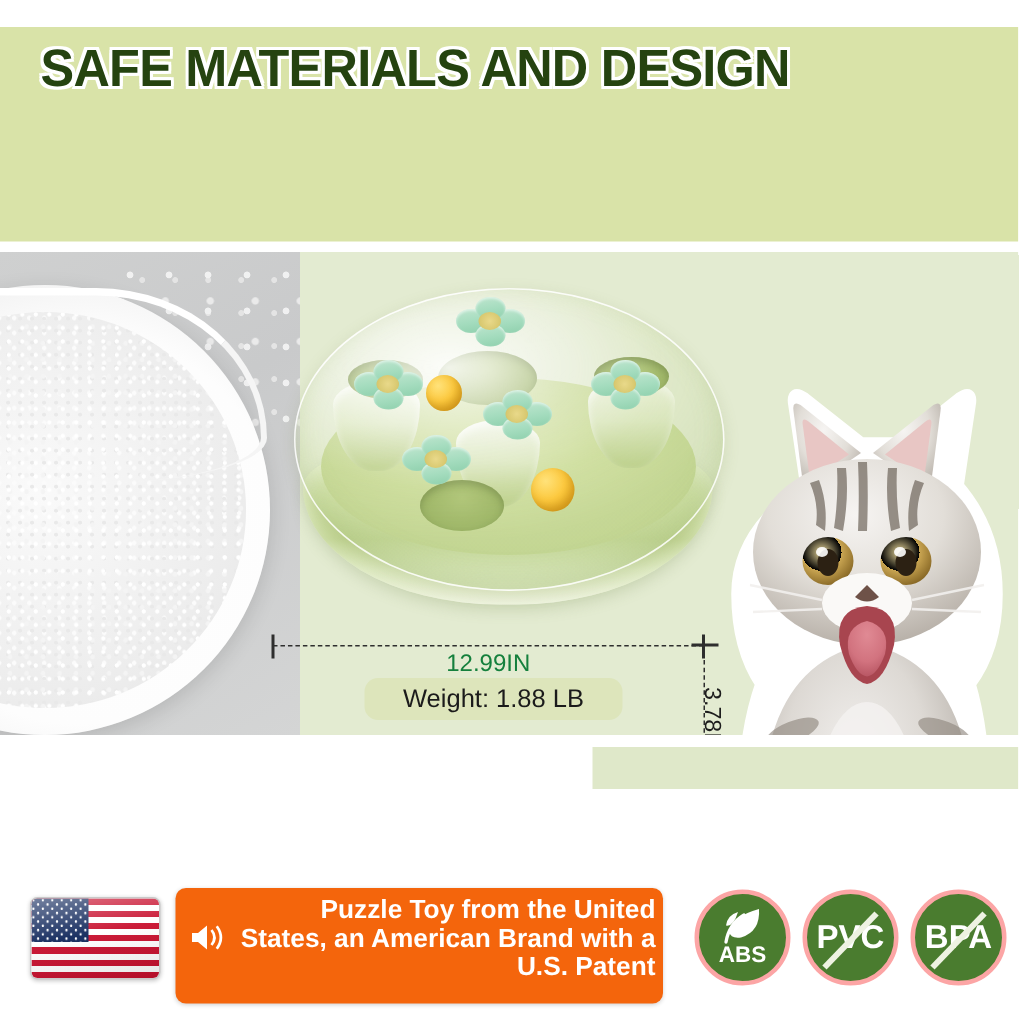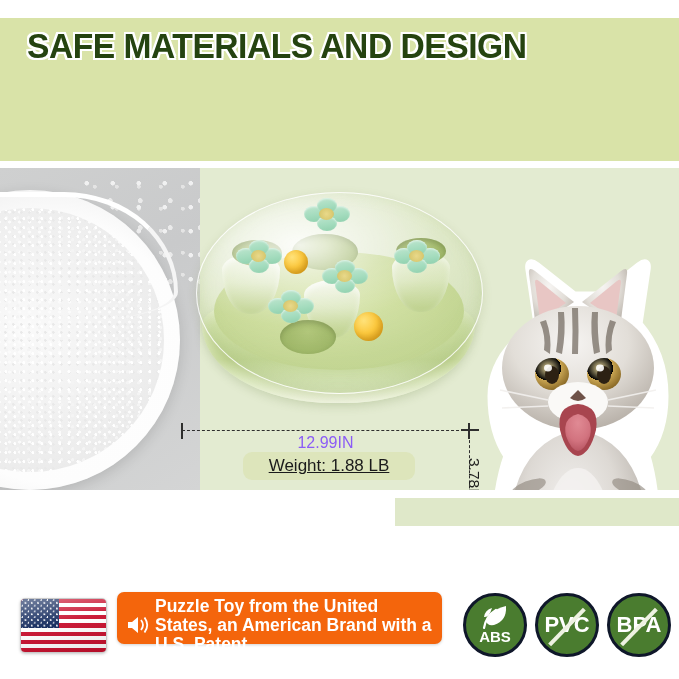--- a/index.html
+++ b/index.html
@@ -210,21 +210,21 @@
     background: #2e2e2e;
   }
   .dim-h::before { left: -1px; }
   .dim-h::after  { right: -1px; }
   .dim-h-label {
     position: absolute;
     left: 182px; top: 434px;
     width: 287px;
     text-align: center;
     font-size: 16px;
-    color: #8b5cf6;
+    color: #15803d;
     z-index: 8;
   }
   .dim-v {
     position: absolute;
     left: 469px; top: 262px;
     width: 1px; height: 134px;
     border-left: 1.6px dashed #2e2e2e;
     z-index: 8;
   }
   .dim-v::before, .dim-v::after {
@@ -248,21 +248,20 @@
     position: absolute;
     left: 243px; top: 452px;
     width: 172px; height: 28px;
     border-radius: 9px;
     background: #dde5bb;
     color: #1b1b1b;
     font-size: 17px;
     line-height: 28px;
     text-align: center;
     z-index: 9;
-    text-decoration: underline;
   }
 
   
   .cat-wrap {
     position: absolute;
     left: 478px; top: 82px;
     width: 200px; height: 410px;
     z-index: 10;
   }
   .cat-outline {
@@ -329,24 +328,25 @@
       radial-gradient(circle at 70% 70%, #fff 0.7px, transparent 1.0px) 0 0/6.3px 5.7px;
   }
   .flag .gloss {
     position: absolute; left: 0; top: 0; right: 0; bottom: 0;
     background: linear-gradient(170deg, rgba(255,255,255,0.42) 0%, rgba(255,255,255,0.05) 45%, rgba(0,0,0,0.10) 100%);
   }
 
   .orange-banner {
     position: absolute;
     left: 117px; top: 2px;
-    width: 325px; height: 52px;
+    width: 325px; height: 77px;
     background: #f4650c;
     border-radius: 7px;
     box-shadow: 0 1px 3px rgba(0,0,0,0.18);
+    text-align: right;
   }
   .orange-banner .speaker {
     position: absolute;
     left: 9px; top: 22px;
     width: 24px; height: 22px;
   }
   .orange-banner .btext {
     position: absolute;
     left: 38px; top: 5px;
     width: 282px;
@@ -356,21 +356,21 @@
     color: #ffffff;
     font-family: "Liberation Sans Narrow", "Liberation Sans", sans-serif;
   }
 
   .cert {
     position: absolute;
     top: 3px;
     width: 64px; height: 64px;
     border-radius: 50%;
     background: #4a7c2f;
-    border: 3px solid #0f172a;
+    border: 3px solid #fca5a5;
     box-sizing: border-box;
   }
   .cert-abs { left: 463px; }
   .cert-pvc { left: 535px; }
   .cert-bpa { left: 607px; }
   .cert .ctext {
     position: absolute;
     left: 0; right: 0;
     text-align: center;
     color: #ffffff;

